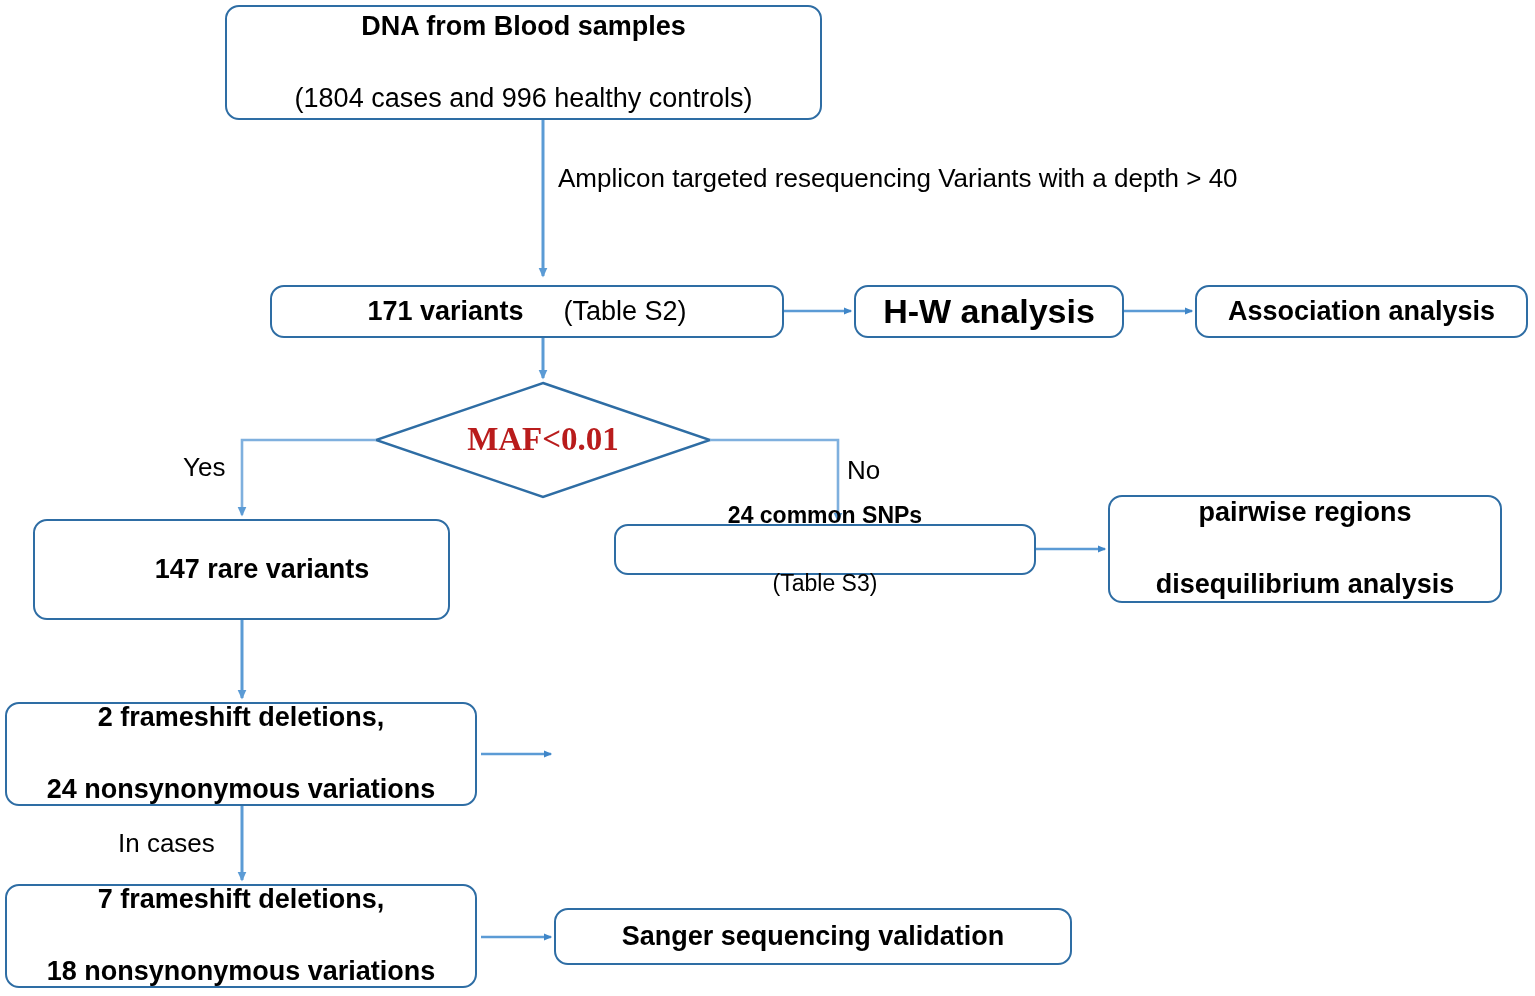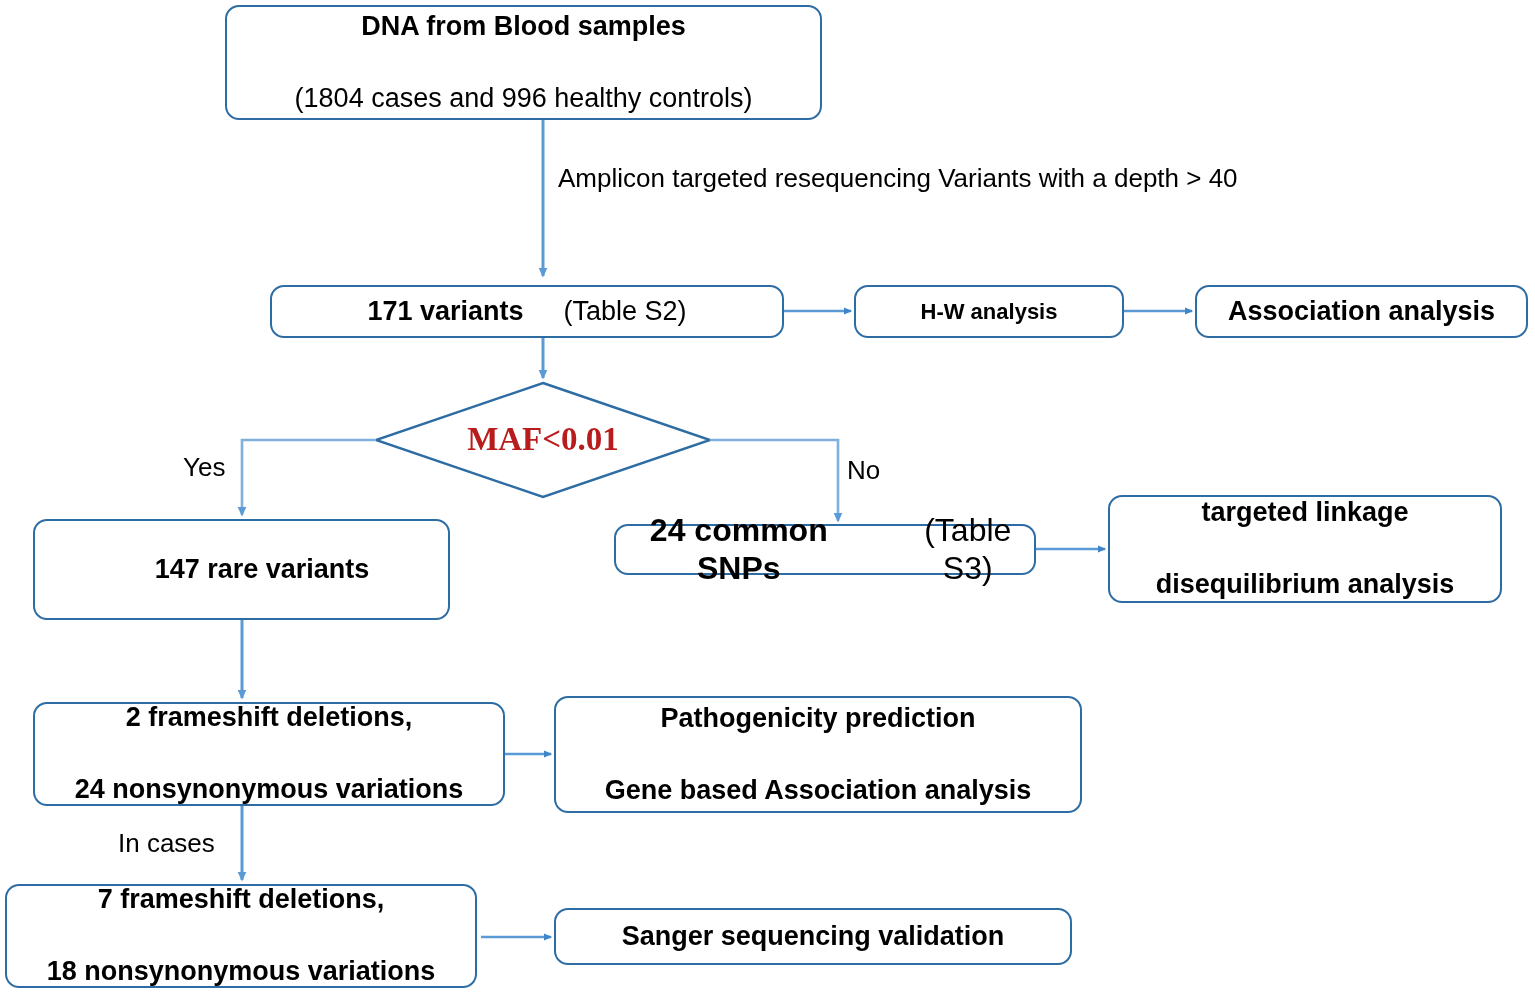--- a/index.html
+++ b/index.html
@@ -115,57 +115,53 @@
   <div class="edge-label" style="left:558px; top:160px; font-size:26px; line-height:1.42;">
     <span class="ln">Amplicon targeted resequencing</span>
     <span class="ln">Variants with a depth &gt; 40</span>
   </div>
 
   <div class="node" style="left:270px; top:285px; width:514px; height:53px; font-size:27px; flex-direction:row;">
     <span class="b">171 variants</span>
     <span class="r"> (Table S2)</span>
   </div>
 
-  <div class="node" style="left:854px; top:285px; width:270px; height:53px; font-size:22px;text-align:right;">
+  <div class="node" style="left:854px; top:285px; width:270px; height:53px; font-size:34px;text-align:right;">
     <span class="ln b">H-W analysis</span>
   </div>
 
   <div class="node" style="left:1195px; top:285px; width:333px; height:53px; font-size:27px;">
     <span class="ln b">Association analysis</span>
   </div>
 
   <div class="diamond-label" style="left:443px; top:421px; width:200px; font-size:33px;">MAF&lt;0.01</div>
 
   <div class="edge-label" style="left:183px; top:452px; font-size:26px;">Yes</div>
 
   <div class="edge-label" style="left:847px; top:455px; font-size:26px;">No</div>
 
   <div class="node" style="left:33px; top:519px; width:417px; height:101px; font-size:27px;padding-left:41px;">
     <span class="ln b">147 rare variants</span>
   </div>
 
-  <div class="node" style="left:614px; top:524px; width:422px; height:51px; font-size:32px; flex-direction:row;">
+  <div class="node" style="left:614px; top:524px; width:422px; height:51px; font-size:23px; flex-direction:column;">
     <span class="b">24 common SNPs</span>
     <span class="r"> (Table S3)</span>
   </div>
 
   <div class="node" style="left:1108px; top:495px; width:394px; height:108px; font-size:27px;">
-    <span class="ln b">targeted linkage</span>
+    <span class="ln b">pairwise regions</span>
     <span class="ln b">disequilibrium analysis</span>
   </div>
 
-  <div class="node" style="left:5px; top:702px; width:472px; height:104px; font-size:27px;margin-left:28px;">
+  <div class="node" style="left:5px; top:702px; width:472px; height:104px; font-size:27px;">
     <span class="ln b">2 frameshift deletions,</span>
     <span class="ln b">24 nonsynonymous variations</span>
   </div>
 
-  <div class="node" style="left:554px; top:696px; width:528px; height:117px; font-size:27px;">
-    <span class="ln b">Pathogenicity prediction</span>
-    <span class="ln b">Gene based Association analysis</span>
-  </div>
 
   <div class="edge-label" style="left:118px; top:828px; font-size:26px;">In cases</div>
 
   <div class="node" style="left:5px; top:884px; width:472px; height:104px; font-size:27px;">
     <span class="ln b">7 frameshift deletions,</span>
     <span class="ln b">18 nonsynonymous variations</span>
   </div>
 
   <div class="node" style="left:554px; top:908px; width:518px; height:57px; font-size:27px;">
     <span class="ln b">Sanger sequencing validation</span>

